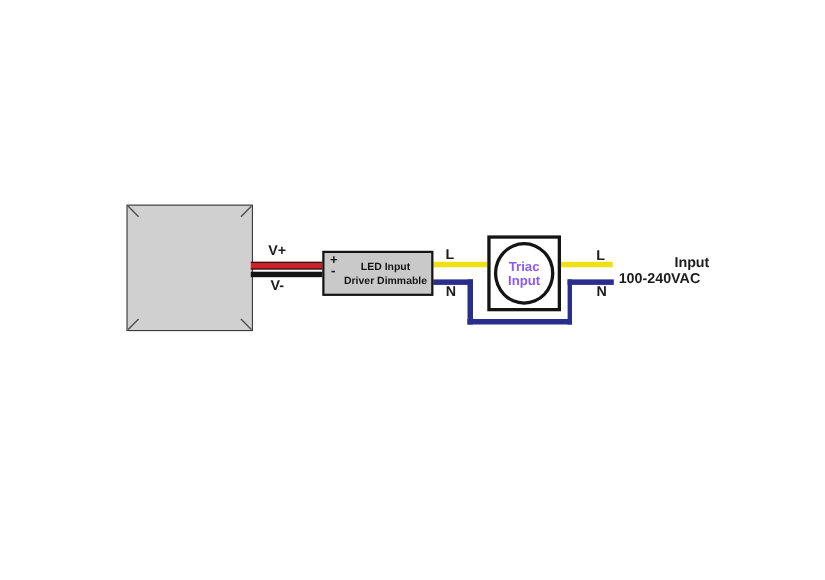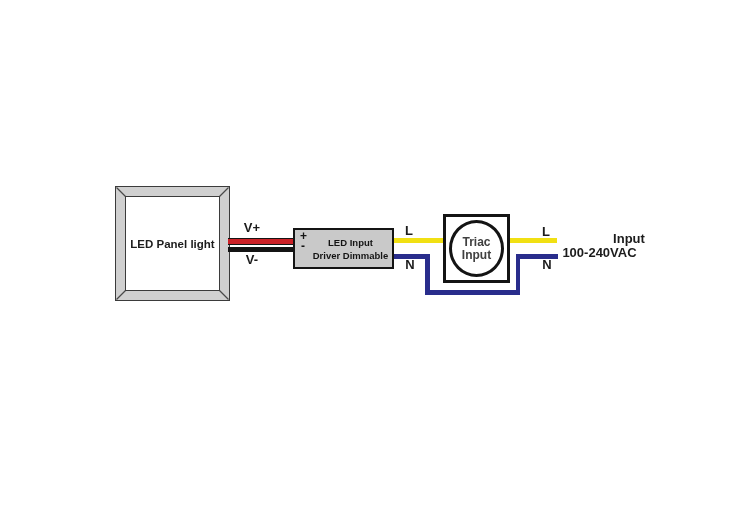--- a/index.html
+++ b/index.html
@@ -89,21 +89,21 @@
   }
   .dimmer-circle {
     width: 55px; height: 57px;
     border: 3px solid #141414;
     border-radius: 50%;
     background: #ffffff;
     display: flex; flex-direction: column;
     align-items: center; justify-content: center;
   }
   .dimmer-circle div {
-    font-size: 12px; font-weight: bold; color: #404040;
+    font-size: 12px; font-weight: bold; color: #8b5cf6;
     line-height: 13px; white-space: nowrap;
   }
 
   
   .lbl {
     position: absolute;
     font-weight: bold; color: #1c1c1c;
     font-size: 13px; text-align: center; white-space: nowrap;
   }
   .lbl-vplus  { left: 238px; top: 220px; width: 28px; }
@@ -120,23 +120,20 @@
 
 <div class="canvas">
 
   <div class="panel-outer">
     <svg class="panel-bevel-svg" viewBox="0 0 113 113" xmlns="http://www.w3.org/2000/svg">
       <line x1="0.5" y1="0.5" x2="10" y2="10" stroke="#4a4a4a" stroke-width="1.2"></line>
       <line x1="112.5" y1="0.5" x2="103" y2="10" stroke="#4a4a4a" stroke-width="1.2"></line>
       <line x1="0.5" y1="112.5" x2="10" y2="103" stroke="#4a4a4a" stroke-width="1.2"></line>
       <line x1="112.5" y1="112.5" x2="103" y2="103" stroke="#4a4a4a" stroke-width="1.2"></line>
     </svg>
-    <div class="panel-inner">
-      <span class="panel-label">LED Panel light</span>
-    </div>
   </div>
 
   <div class="wire wire-vplus"></div>
   <div class="wire wire-vminus"></div>
   <div class="lbl lbl-vplus">V+</div>
   <div class="lbl lbl-vminus">V-</div>
 
   <div class="wire wire-live"></div>
   <div class="wire wire-neutral wire-n-a"></div>
   <div class="wire wire-neutral wire-n-b"></div>

